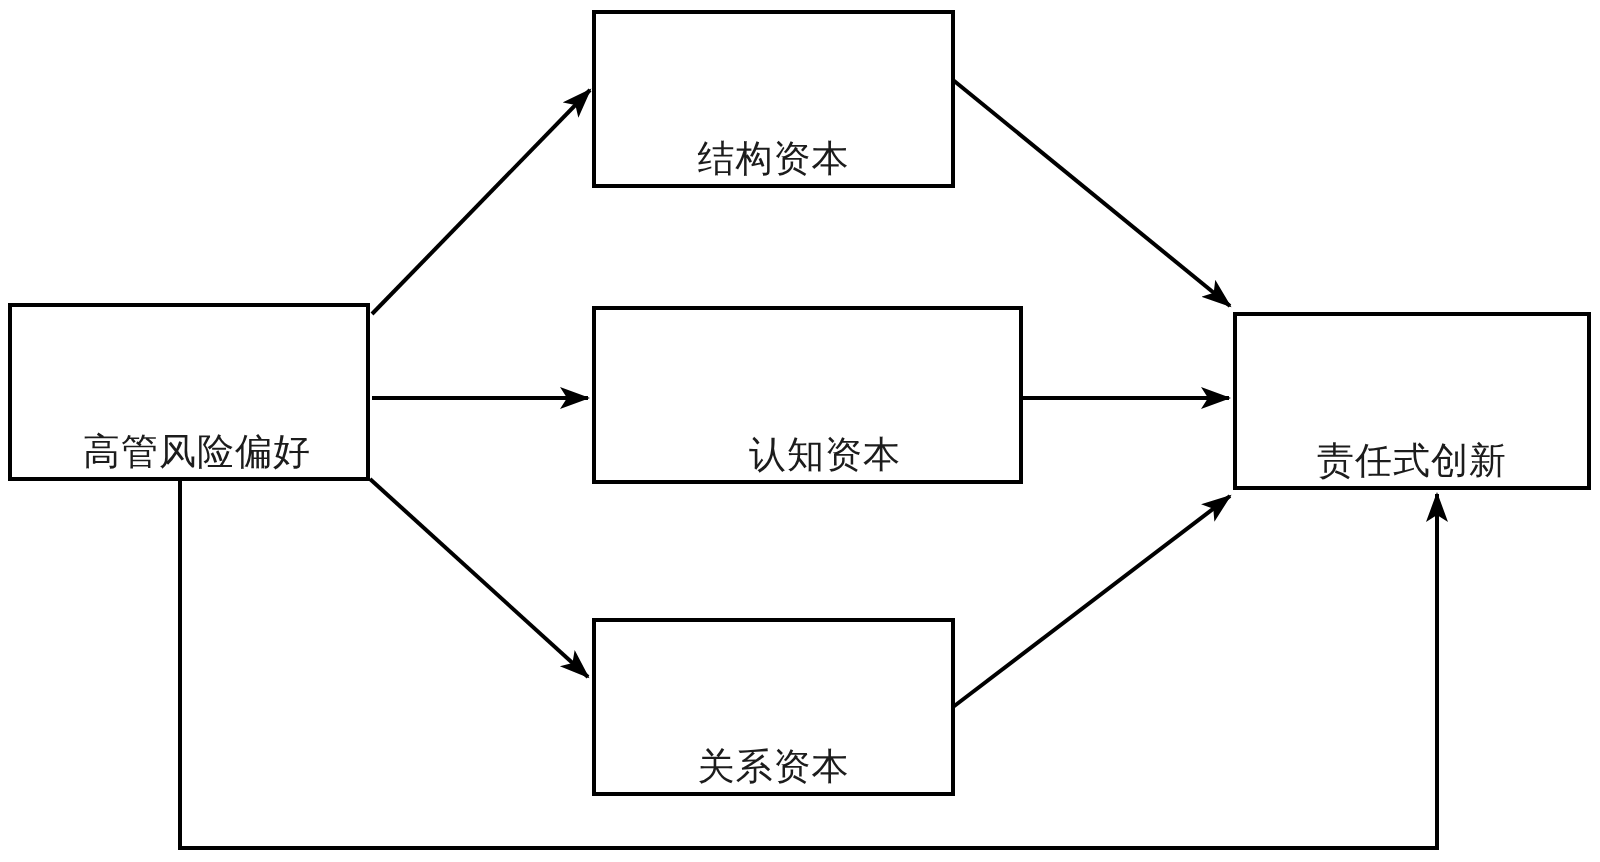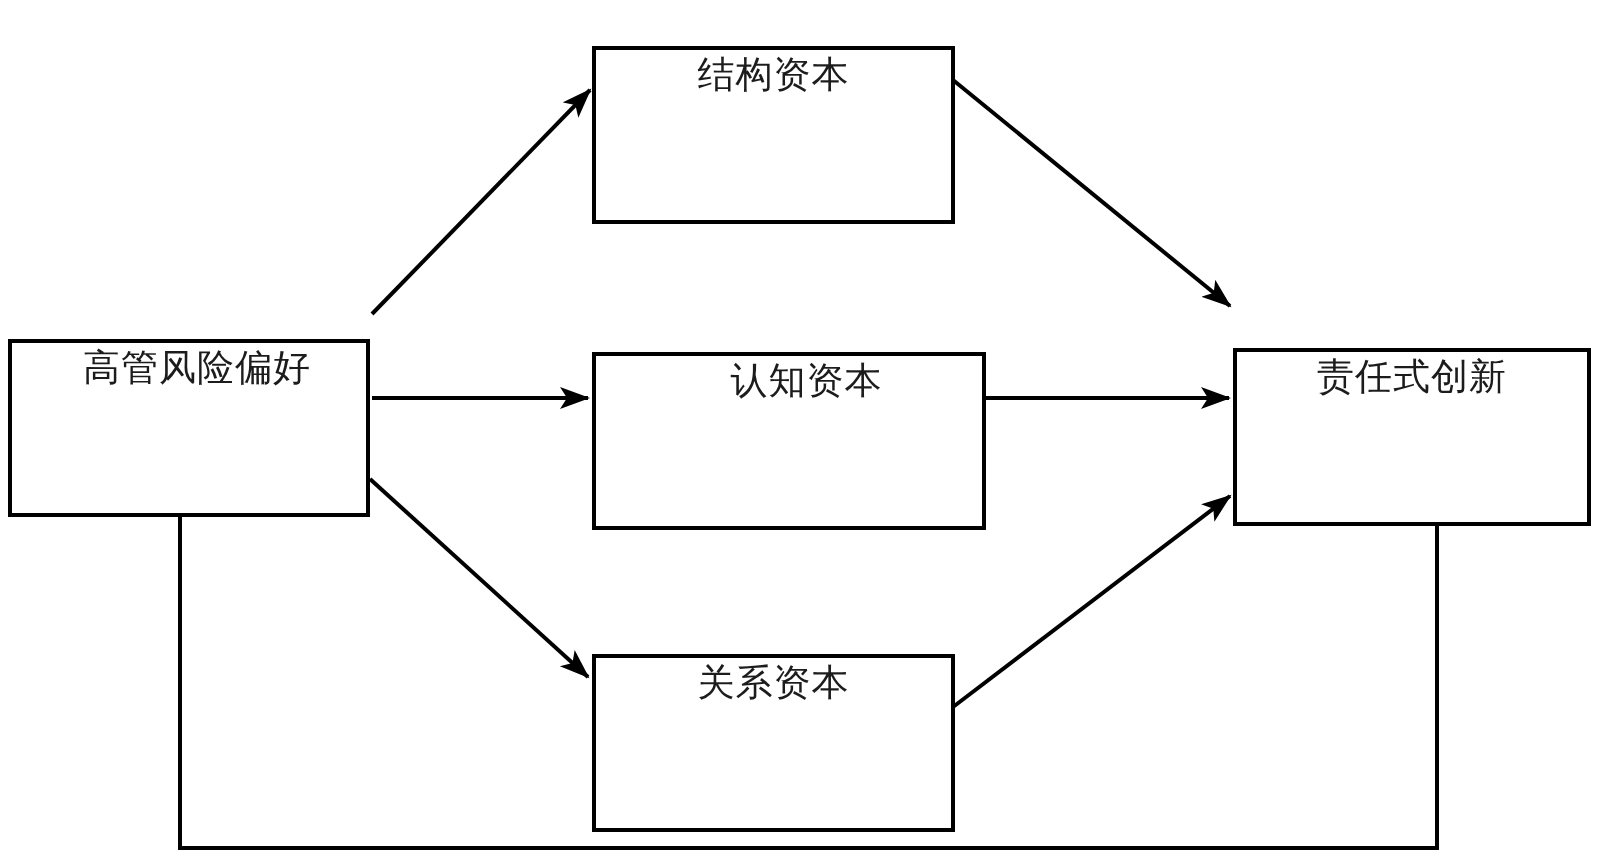--- a/index.html
+++ b/index.html
@@ -25,34 +25,33 @@
   .edge-layer polyline {
     stroke: #000000;
     stroke-width: 4;
     fill: none;
   }
   .node {
     position: absolute;
     background: #ffffff;
     border: 4px solid #000000;
     display: flex;
-    align-items: flex-start;
+    align-items: flex-end;
     justify-content: center;
-    margin-top: 36px;
   }
   .node-label {
     font-size: 37px;
     letter-spacing: 1px;
     color: #1c1c1c;
     white-space: nowrap;
   }
   
   .node-a { left: 8px;    top: 303px; width: 362px; height: 178px; padding-left: 16px; }
   .node-b { left: 592px;  top: 10px;  width: 363px; height: 178px; }
-  .node-c { left: 592px;  top: 316px; width: 394px; height: 178px; padding-left: 35px; }
+  .node-c { left: 592px;  top: 306px; width: 431px; height: 178px; padding-left: 35px; }
   .node-d { left: 592px;  top: 618px; width: 363px; height: 178px; }
   .node-e { left: 1233px; top: 312px; width: 358px; height: 178px; }
 </style>
 </head>
 <body>
 
 <div class="canvas">
 
   <svg class="edge-layer" viewBox="0 0 1600 862" xmlns="http://www.w3.org/2000/svg">
     <defs>

